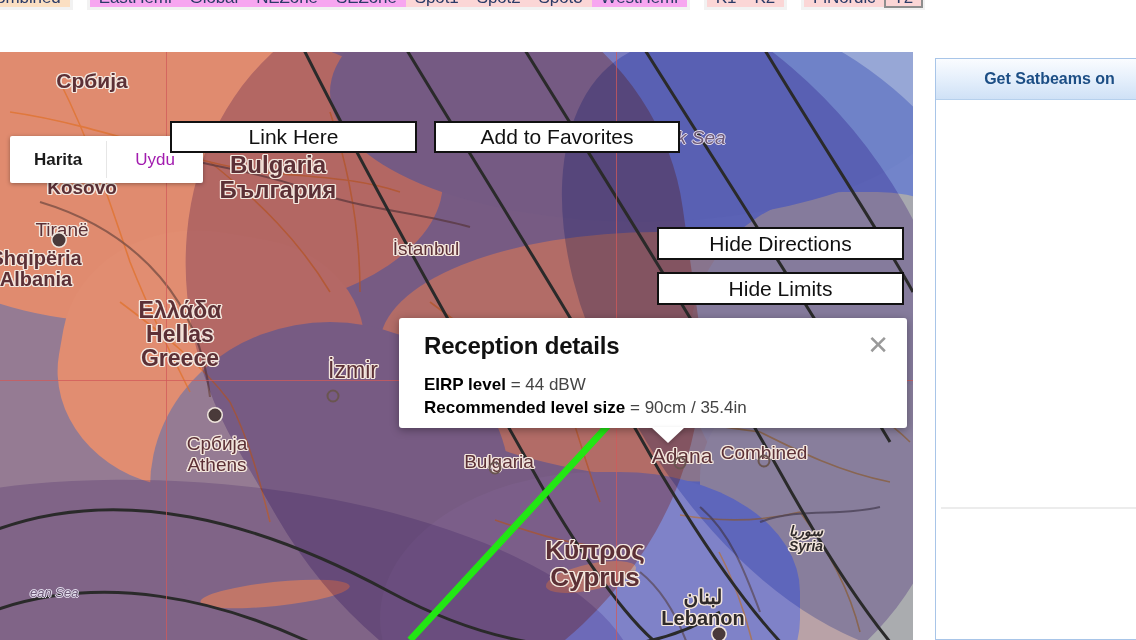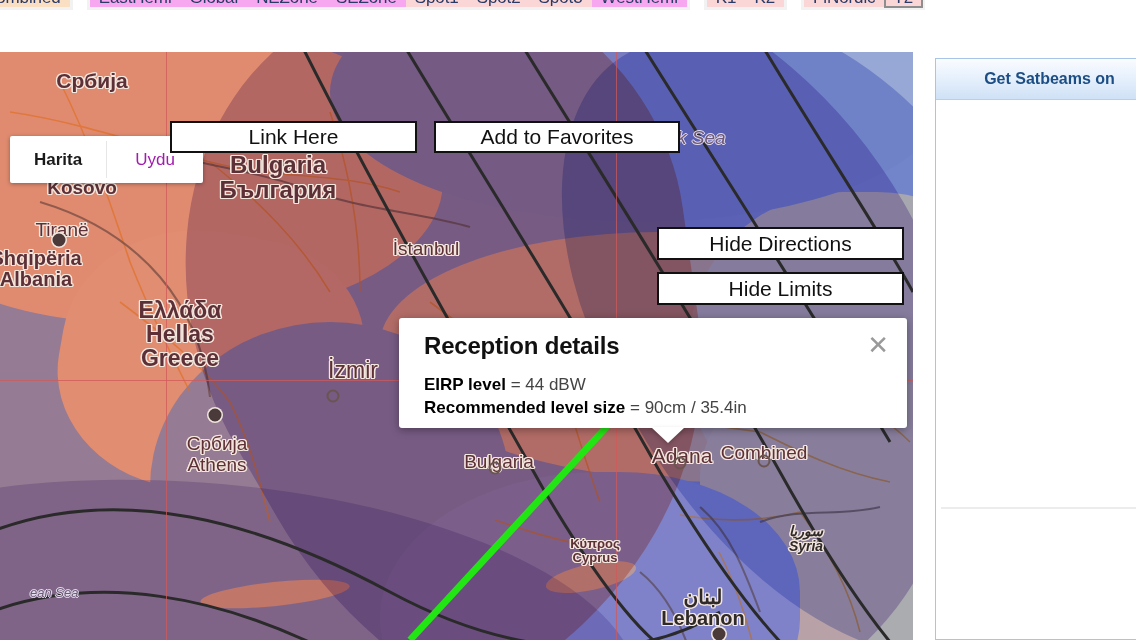--- a/index.html
+++ b/index.html
@@ -464,21 +464,21 @@
             <div>Albania</div>
           </div>
           <div class="place country ctr" style="left: 168px; top: 246px; font-size: 23px; margin-left: 12px;">
             <div>Ελλάδα</div>
             <div>Hellas</div>
             <div>Greece</div>
           </div>
           <div class="place country ctr dark" style="left: 690px; top: 310px; font-size: 30px;">
             <div>TURKEY</div>
           </div>
-          <div class="place country ctr" style="left: 595px; top: 485px; font-size: 13px;">
+          <div class="place country ctr" style="left: 595px; top: 485px; font-size: 26px;">
             <div>Κύπρος</div>
             <div>Cyprus</div>
           </div>
           <div class="place country ctr dark" style="left: 703px; top: 535px; font-size: 20px;">
             <div>لبنان</div>
             <div>Lebanon</div>
           </div>
           <div class="place country ctr dark" style="left: 806px; top: 472px; font-size: 14px; font-style: italic;">
             <div>سوريا</div>
             <div>Syria</div>

